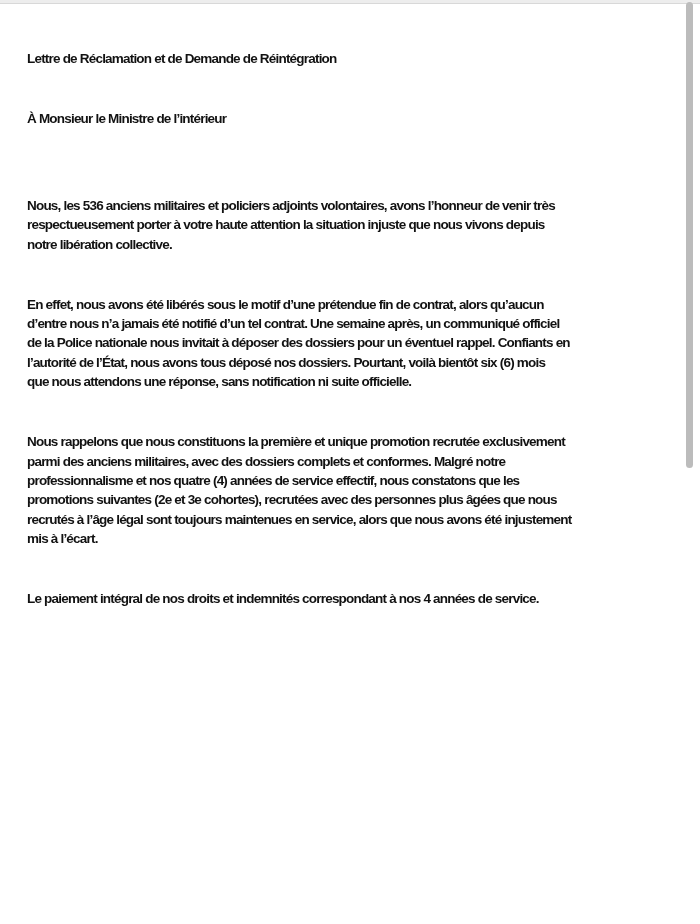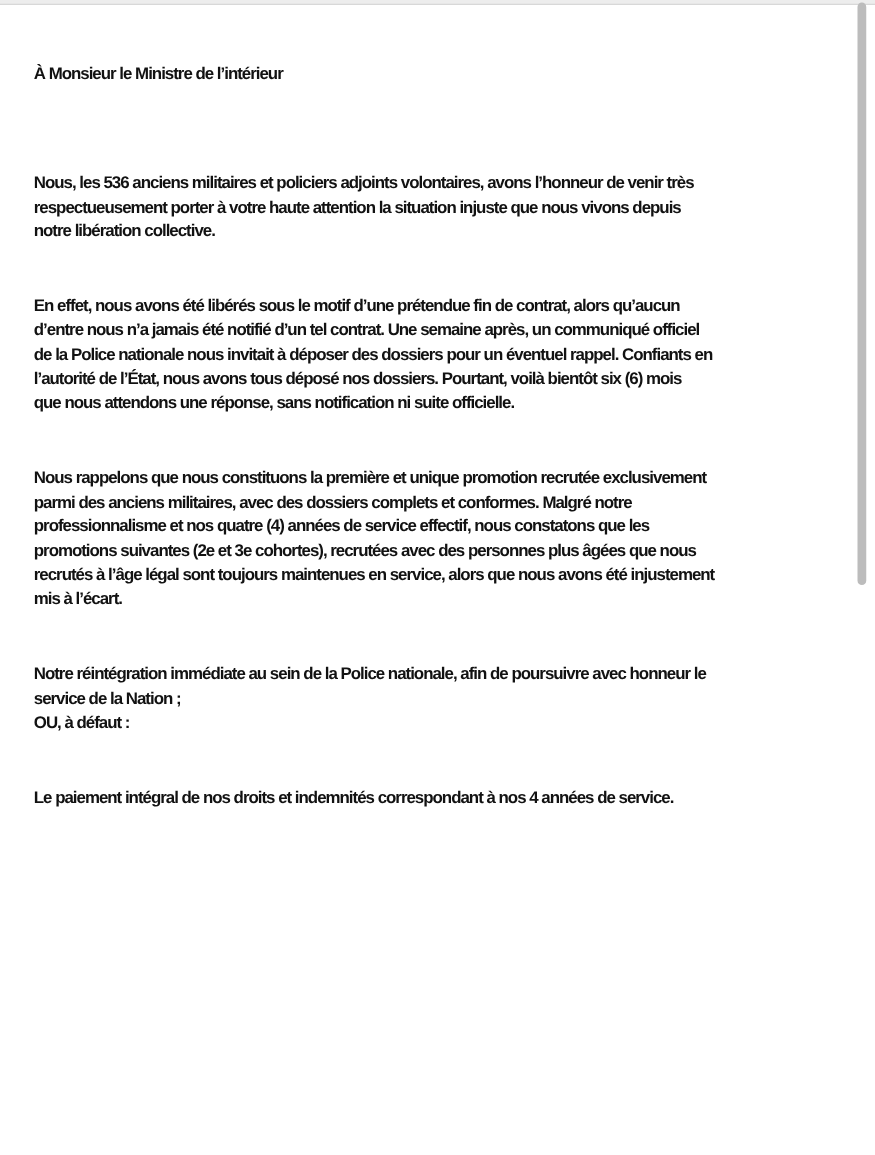--- a/index.html
+++ b/index.html
@@ -53,36 +53,34 @@
     margin-bottom: 0;
   }
 </style>
 </head>
 <body>
 
 <div class="top-strip"></div>
 <div class="scrollbar-thumb"></div>
 
 <main class="letter">
+  <p>Lettre de Réclamation et de Demande de Réintégration</p>
   <p class="gap-xl">À Monsieur le Ministre de l’intérieur</p>
   <p>Nous, les 536 anciens militaires et policiers adjoints volontaires, avons l’honneur de venir très
 respectueusement porter à votre haute attention la situation injuste que nous vivons depuis
 notre libération collective.</p>
   <p>En effet, nous avons été libérés sous le motif d’une prétendue fin de contrat, alors qu’aucun
 d’entre nous n’a jamais été notifié d’un tel contrat. Une semaine après, un communiqué officiel
 de la Police nationale nous invitait à déposer des dossiers pour un éventuel rappel. Confiants en
 l’autorité de l’État, nous avons tous déposé nos dossiers. Pourtant, voilà bientôt six (6) mois
 que nous attendons une réponse, sans notification ni suite officielle.</p>
   <p>Nous rappelons que nous constituons la première et unique promotion recrutée exclusivement
 parmi des anciens militaires, avec des dossiers complets et conformes. Malgré notre
 professionnalisme et nos quatre (4) années de service effectif, nous constatons que les
 promotions suivantes (2e et 3e cohortes), recrutées avec des personnes plus âgées que nous
 recrutés à l’âge légal sont toujours maintenues en service, alors que nous avons été injustement
 mis à l’écart.</p>
-  <p>Notre réintégration immédiate au sein de la Police nationale, afin de poursuivre avec honneur le
-service de la Nation ;
-OU, à défaut :</p>
   <p>Le paiement intégral de nos droits et indemnités correspondant à nos 4 années de service.</p>
   
   
   
   
 </main>
 
 </body></html>

